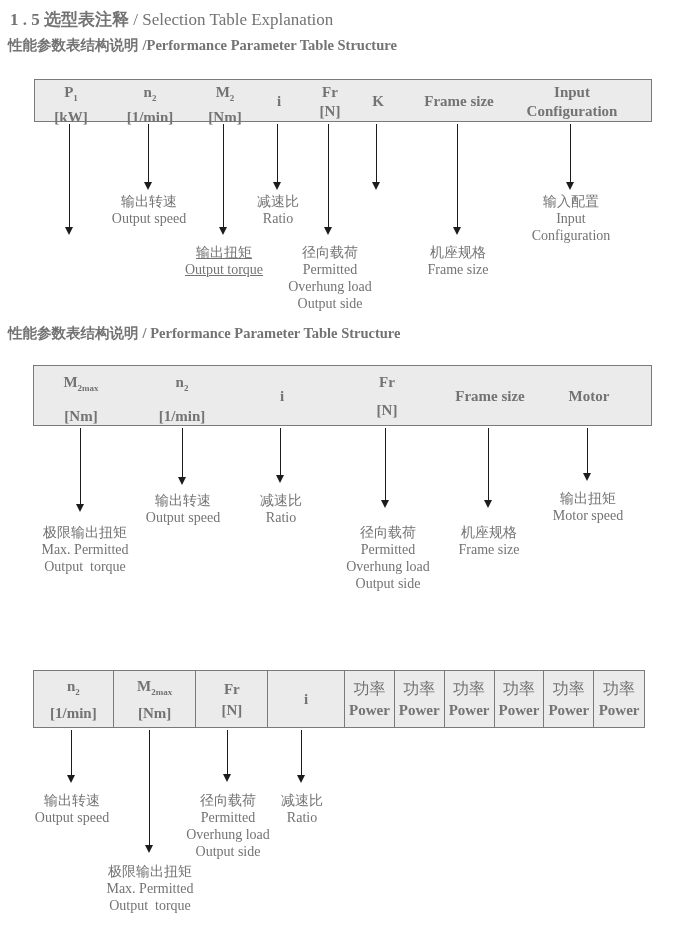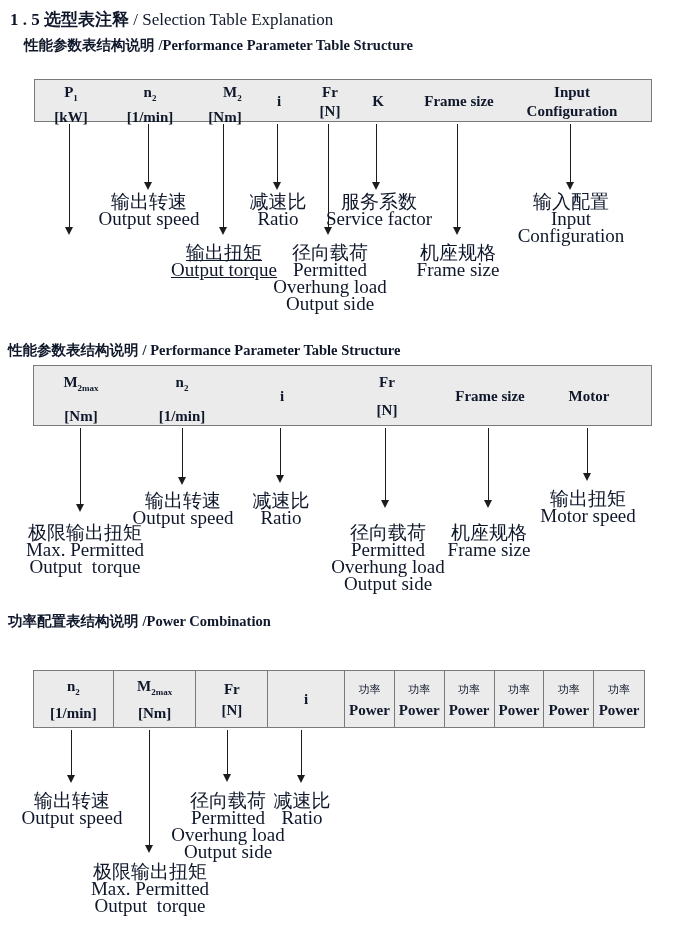--- a/index.html
+++ b/index.html
@@ -1,59 +1,59 @@
 <!DOCTYPE html>
 <html><head>
 <meta charset="utf-8">
 <style>
   html,body{margin:0;padding:0;background:#fff;}
   #canvas{position:relative;width:695px;height:931px;background:#fff;overflow:hidden;
-          font-family:"Liberation Serif",serif;color:#0f172a;}
+          font-family:"Liberation Serif",serif;color:#737373;}
   
   .title{position:absolute;left:10px;top:8px;font-size:17px;white-space:pre;}
   .title .num,.title .cn{font-weight:bold;}
   .h2{position:absolute;font-size:14.5px;font-weight:bold;white-space:pre;}
   .h2 .hen{margin-left:4px;}
   
   .tbox{position:absolute;background:#ebebeb;border:1px solid #7a7a7a;box-sizing:border-box;}
   .hc{position:absolute;transform:translateX(-50%);text-align:center;font-weight:bold;
       font-size:15px;line-height:19px;white-space:pre;}
   .hc sub{font-size:9px;}
   .hc.mid{top:50%;transform:translate(-50%,-50%);}
   .t2gap div:first-child{margin-bottom:9px;}
   
   .t3{display:flex;flex-direction:row;}
   .c3{border-right:1px solid #7a7a7a;box-sizing:border-box;display:flex;flex-direction:column;
       align-items:center;justify-content:center;gap:5px;font-weight:bold;font-size:15px;
       line-height:16px;text-align:center;white-space:pre;}
   .c3:last-child{border-right:none;}
-  .c3 .cnw{font-weight:normal;font-size:11px;}
+  .c3 .cnw{font-weight:normal;font-size:16px;}
   .c3 sub{font-size:9px;}
   
   .arrow{position:absolute;width:9px;}
   .arrow .shaft{position:absolute;left:4px;top:0;width:1px;height:calc(100% - 7px);background:#1c1c1c;}
   .arrow .head{position:absolute;left:0;bottom:0;width:0;height:0;
     border-left:4.5px solid transparent;border-right:4.5px solid transparent;border-top:8px solid #1c1c1c;}
   
-  .lbl{position:absolute;transform:translateX(-50%);text-align:center;font-size:19px;
+  .lbl{position:absolute;transform:translateX(-50%);text-align:center;font-size:14px;
        line-height:17px;white-space:pre;}
 </style>
 </head>
 <body>
 
 <div id="canvas">
 
   <div class="title"><span class="num">1 . 5 </span><span class="cn">选型表注释</span><span> / </span><span>Selection Table Explanation</span></div>
 
-  <div class="h2" style="left:24px;top:36px;"><span>性能参数表结构说明</span><span class="hen">/Performance Parameter Table Structure</span></div>
+  <div class="h2" style="left:8px;top:36px;"><span>性能参数表结构说明</span><span class="hen">/Performance Parameter Table Structure</span></div>
 
   <div class="tbox" style="left:34px;top:79px;width:618px;height:43px;">
     <div class="hc" style="left:36px;top:3px;"><div><span>P</span><sub>1</sub></div><div>[kW]</div></div>
     <div class="hc" style="left:115px;top:3px;"><div><span>n</span><sub>2</sub></div><div>[1/min]</div></div>
-    <div class="hc" style="left:190px;top:3px;text-align:right;"><div><span>M</span><sub>2</sub></div><div>[Nm]</div></div>
+    <div class="hc" style="left:190px;top:3px;"><div><span>M</span><sub>2</sub></div><div>[Nm]</div></div>
     <div class="hc mid" style="left:244px;">i</div>
     <div class="hc" style="left:295px;top:3px;"><div>Fr</div><div>[N]</div></div>
     <div class="hc mid" style="left:343px;">K</div>
     <div class="hc mid" style="left:424px;">Frame size</div>
     <div class="hc" style="left:537px;top:3px;"><div>Input</div><div>Configuration</div></div>
   </div>
 
   <div class="arrow" style="left:65px;top:124px;height:111px;">
       <i class="shaft"></i>
       <i class="head"></i>
@@ -82,27 +82,26 @@
       <i class="shaft"></i>
       <i class="head"></i>
     </div>
   <div class="arrow" style="left:566px;top:124px;height:66px;">
       <i class="shaft"></i>
       <i class="head"></i>
     </div>
 
   <div class="lbl" style="left:149px;top:193px;"><div>输出转速</div><div>Output speed</div></div>
   <div class="lbl" style="left:278px;top:193px;"><div>减速比</div><div>Ratio</div></div>
-  <div class="lbl" style="left:379px;top:193px;"><div>服务系数</div><div>Service factor</div></div>
   <div class="lbl" style="left:571px;top:193px;"><div>输入配置</div><div>Input</div><div>Configuration</div></div>
   <div class="lbl" style="left:224px;top:244px;text-decoration:underline;"><div>输出扭矩</div><div>Output torque</div></div>
   <div class="lbl" style="left:330px;top:244px;"><div>径向载荷</div><div>Permitted</div><div>Overhung load</div><div>Output side</div></div>
   <div class="lbl" style="left:458px;top:244px;"><div>机座规格</div><div>Frame size</div></div>
 
-  <div class="h2" style="left:8px;top:341px;"><span>性能参数表结构说明</span><span class="hen">/ Performance Parameter Table Structure</span></div>
+  <div class="h2" style="left:8px;top:324px;"><span>性能参数表结构说明</span><span class="hen">/ Performance Parameter Table Structure</span></div>
 
   <div class="tbox" style="left:33px;top:365px;width:619px;height:61px;">
     <div class="hc t2gap" style="left:47px;top:7px;"><div><span>M</span><sub>2max</sub></div><div>[Nm]</div></div>
     <div class="hc t2gap" style="left:148px;top:7px;"><div><span>n</span><sub>2</sub></div><div>[1/min]</div></div>
     <div class="hc mid" style="left:248px;">i</div>
     <div class="hc t2gap" style="left:353px;top:7px;"><div>Fr</div><div>[N]</div></div>
     <div class="hc mid" style="left:456px;">Frame size</div>
     <div class="hc mid" style="left:555px;">Motor</div>
   </div>
 
@@ -131,21 +130,20 @@
       <i class="head"></i>
     </div>
 
   <div class="lbl" style="left:183px;top:492px;"><div>输出转速</div><div>Output speed</div></div>
   <div class="lbl" style="left:281px;top:492px;"><div>减速比</div><div>Ratio</div></div>
   <div class="lbl" style="left:588px;top:490px;"><div>输出扭矩</div><div>Motor speed</div></div>
   <div class="lbl" style="left:85px;top:524px;"><div>极限输出扭矩</div><div>Max. Permitted</div><div>Output  torque</div></div>
   <div class="lbl" style="left:388px;top:524px;"><div>径向载荷</div><div>Permitted</div><div>Overhung load</div><div>Output side</div></div>
   <div class="lbl" style="left:489px;top:524px;"><div>机座规格</div><div>Frame size</div></div>
 
-  <div class="h2" style="left:8px;top:612px;"><span>功率配置表结构说明</span><span class="hen">/Power Combination</span></div>
 
   <div class="tbox t3" style="left:33px;top:670px;width:612px;height:58px;">
     <div class="c3" style="width:80px;"><div><span>n</span><sub>2</sub></div><div>[1/min]</div></div>
     <div class="c3" style="width:83px;"><div><span>M</span><sub>2max</sub></div><div>[Nm]</div></div>
     <div class="c3" style="width:72px;"><div>Fr</div><div>[N]</div></div>
     <div class="c3" style="width:77px;"><div>i</div></div>
     <div class="c3" style="width:50px;"><div class="cnw">功率</div><div>Power</div></div>
     <div class="c3" style="width:50px;"><div class="cnw">功率</div><div>Power</div></div>
     <div class="c3" style="width:50px;"><div class="cnw">功率</div><div>Power</div></div>
     <div class="c3" style="width:50px;"><div class="cnw">功率</div><div>Power</div></div>

